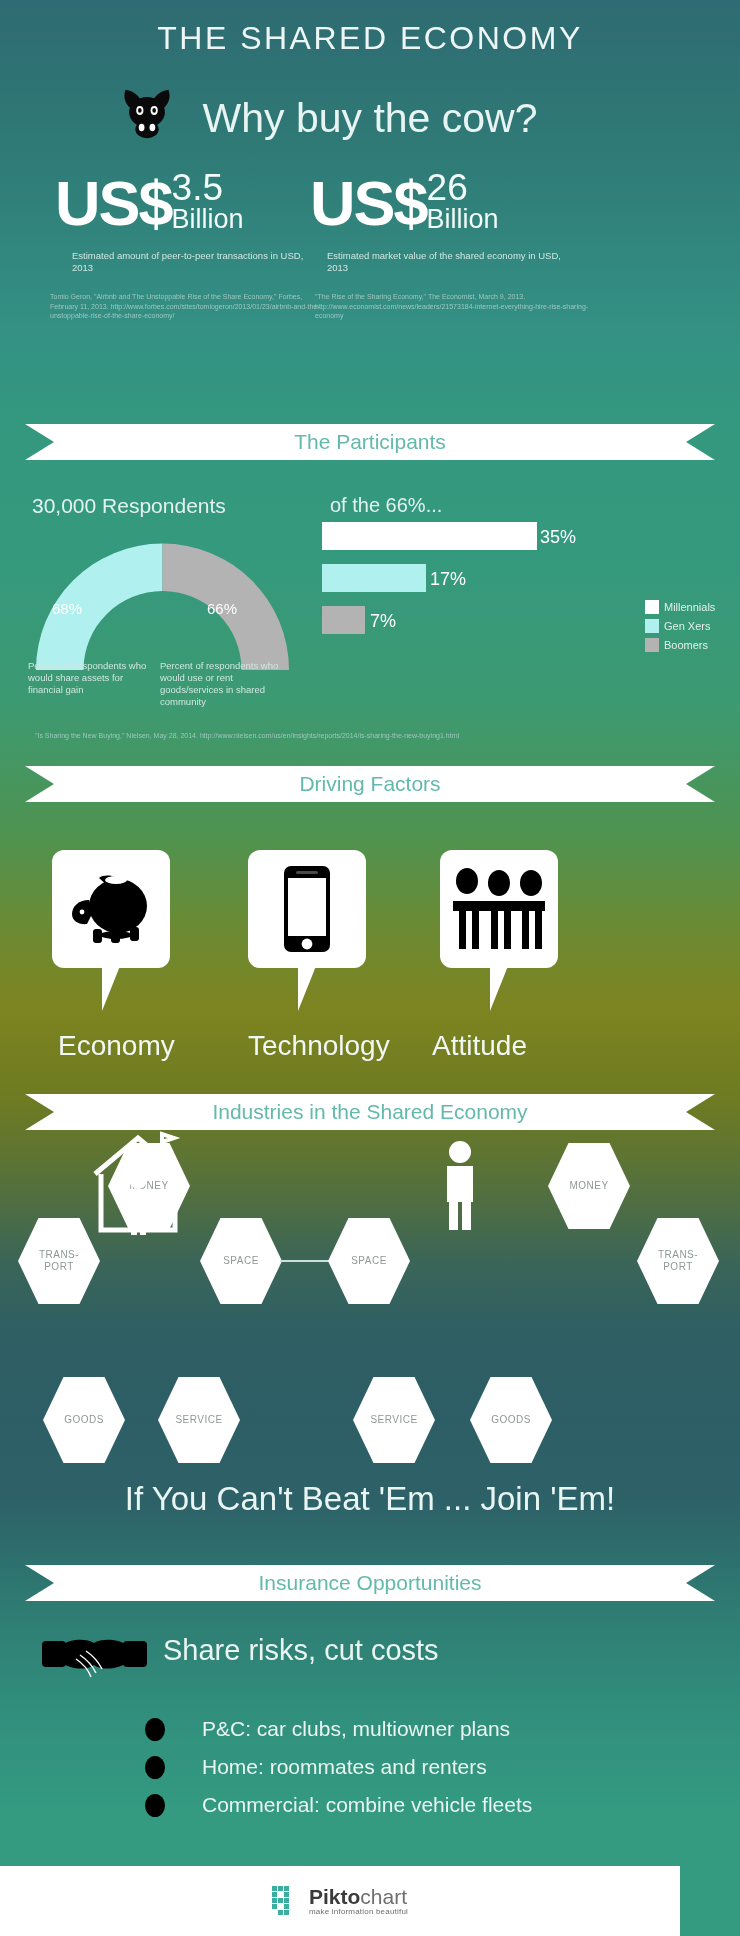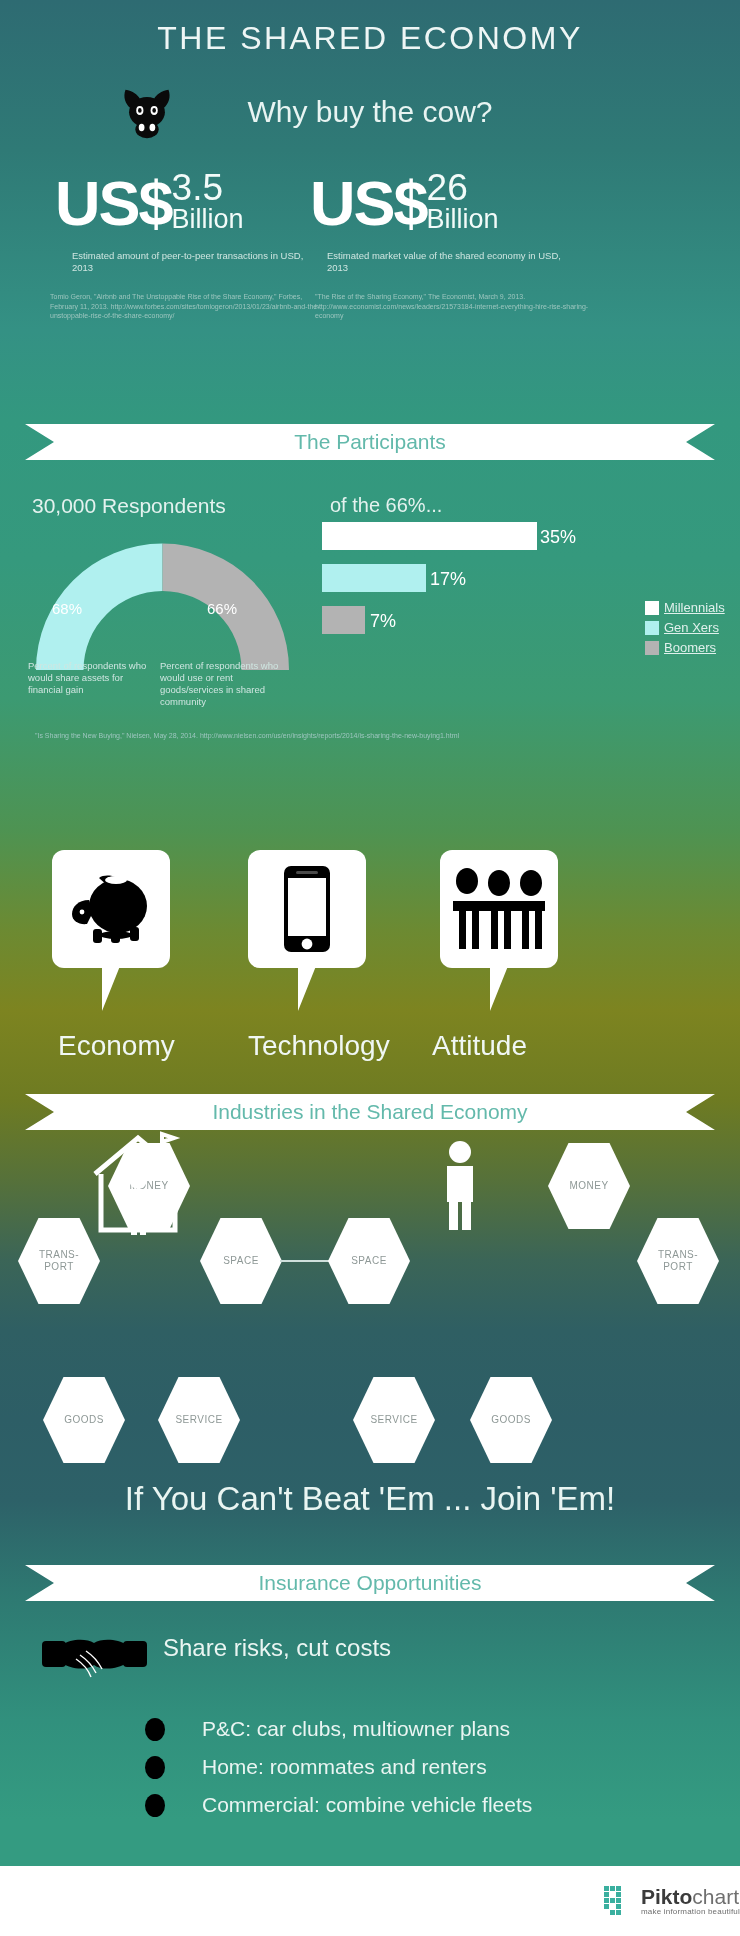--- a/index.html
+++ b/index.html
@@ -33,21 +33,21 @@
         #349b81 1866px);
   }
 
   
   .title {
     position:absolute; top:20px; left:0; width:740px; text-align:center;
     font-size:32px; letter-spacing:2.5px; color:#eef6f5; font-weight:300;
   }
   .subtitle {
     position:absolute; top:95px; left:0; width:740px; text-align:center;
-    font-size:30px; color:#e8f4f2; font-weight:300;
+    font-size:41px; color:#e8f4f2; font-weight:300;
   }
   .cow-icon { position:absolute; left:120px; top:88px; width:54px; height:52px; }
 
   
   .stat { position:absolute; top:170px; }
   .stat.left { left:55px; }
   .stat.right { left:310px; }
   .stat .usd {
     display:inline-block; font-size:63px; font-weight:bold; color:#ffffff;
     letter-spacing:-2px; vertical-align:bottom; line-height:64px;
@@ -100,21 +100,21 @@
   .bar.b2 { left:322px; top:564px; width:104px; background:#b0f0ef; }
   .bar.b3 { left:322px; top:606px; width:43px; background:#b3b3b3; }
   .barlbl { position:absolute; font-size:18px; color:#ffffff; font-weight:300; }
   .barlbl.l1 { left:540px; top:527px; }
   .barlbl.l2 { left:430px; top:569px; }
   .barlbl.l3 { left:370px; top:611px; }
 
   .legend { position:absolute; left:645px; top:600px; }
   .legend .row { display:flex; align-items:center; margin-bottom:5px; }
   .legend .sw { width:14px; height:14px; margin-right:5px; }
-  .legend .lt { font-size:13px; color:#e0f0ec;text-decoration:underline; }
+  .legend .lt { font-size:11px; color:#e0f0ec; }
 
   .nielsen {
     position:absolute; left:35px; top:732px; font-size:7px; color:#9dc6bf; white-space:nowrap;
   }
 
   
   .card {
     position:absolute; width:118px; height:118px; background:#ffffff; border-radius:12px;
     display:flex; align-items:center; justify-content:center;
   }
@@ -143,30 +143,30 @@
   .person-r { position:absolute; left:440px; top:1140px; width:40px; height:90px; }
 
   
   .slogan {
     position:absolute; left:0; top:1480px; width:740px; text-align:center;
     font-size:33px; color:#e9f5f2; font-weight:300;
   }
 
   
   .hand { position:absolute; left:42px; top:1633px; width:105px; height:48px; }
-  .shareline { position:absolute; left:163px; top:1634px; font-size:24px; color:#eaf5f2; font-weight:300; }
+  .shareline { position:absolute; left:163px; top:1634px; font-size:29px; color:#eaf5f2; font-weight:300; }
   .bullets { position:absolute; left:145px; top:1710px; }
   .bullets .brow { display:flex; align-items:center; height:38px; }
   .bullets .dot { width:20px; height:23px; border-radius:50%; background:#000000; margin-right:37px; }
   .bullets .btext { font-size:21px; color:#eaf5f2; font-weight:300; }
 
   
   .footer {
-    position:absolute; left:0; top:1866px; width:740px; height:70px; background:#ffffff;
-    display:flex; align-items:center; justify-content:flex-end;
+    position:absolute; left:0; top:1866px; width:680px; height:70px; background:#ffffff;
+    display:flex; align-items:center; justify-content:center;
   }
   .pikto { display:flex; align-items:center; }
   .pikto .logo { width:30px; height:30px; margin-right:7px; }
   .pikto .wordmark { font-size:21px; color:#3b3b3b; line-height:20px; }
   .pikto .wordmark b { font-weight:bold; }
   .pikto .wordmark span.light { color:#6f6f6f; font-weight:300; }
   .pikto .tag { font-size:8px; color:#6f6f6f; letter-spacing:0.2px; }
 </style>
 </head>
 <body>
@@ -240,20 +240,24 @@
       <div class="lt">Gen Xers</div>
     </div>
     <div class="row">
       <div class="sw" style="background:#b3b3b3"></div>
       <div class="lt">Boomers</div>
     </div>
   </div>
 
   <div class="nielsen">"Is Sharing the New Buying," Nielsen, May 28, 2014. http://www.nielsen.com/us/en/insights/reports/2014/is-sharing-the-new-buying1.html</div>
 
+  <div class="banner" style="top:766px">
+    <div class="shape both"></div>
+    <div class="btxt">Driving Factors</div>
+  </div>
 
   <div class="card c1">
     <svg width="86" height="74" viewBox="0 0 86 74">
       <ellipse cx="50" cy="34" rx="29" ry="27" fill="#000"></ellipse>
       <path d="M21 28 C10 28 4 35 4 42 C4 49 11 53 19 52 L25 40 Z" fill="#000"></path>
       <path d="M31 6 C36 2 48 3 52 9 L40 14 Z" fill="#000"></path>
       <ellipse cx="48" cy="8" rx="11" ry="4" fill="#ffffff"></ellipse>
       <rect x="39" y="5" width="18" height="4" rx="2" fill="#ffffff"></rect>
       <circle cx="14" cy="40" r="2.4" fill="#ffffff"></circle>
       <rect x="25" y="57" width="9" height="14" rx="3" fill="#000"></rect>

